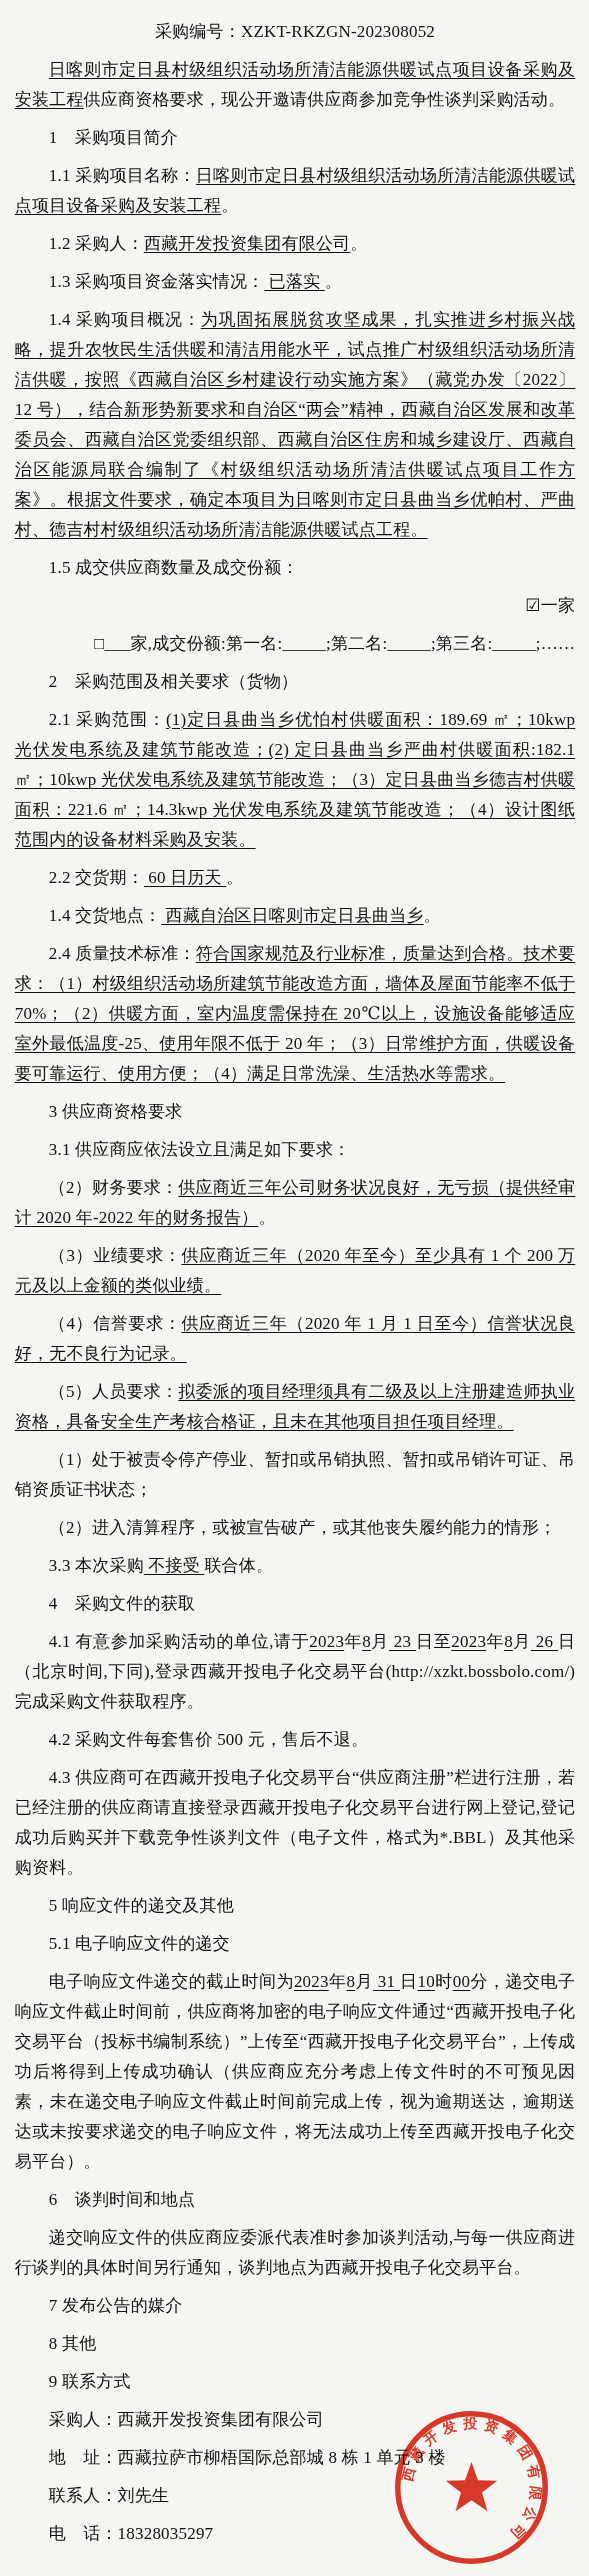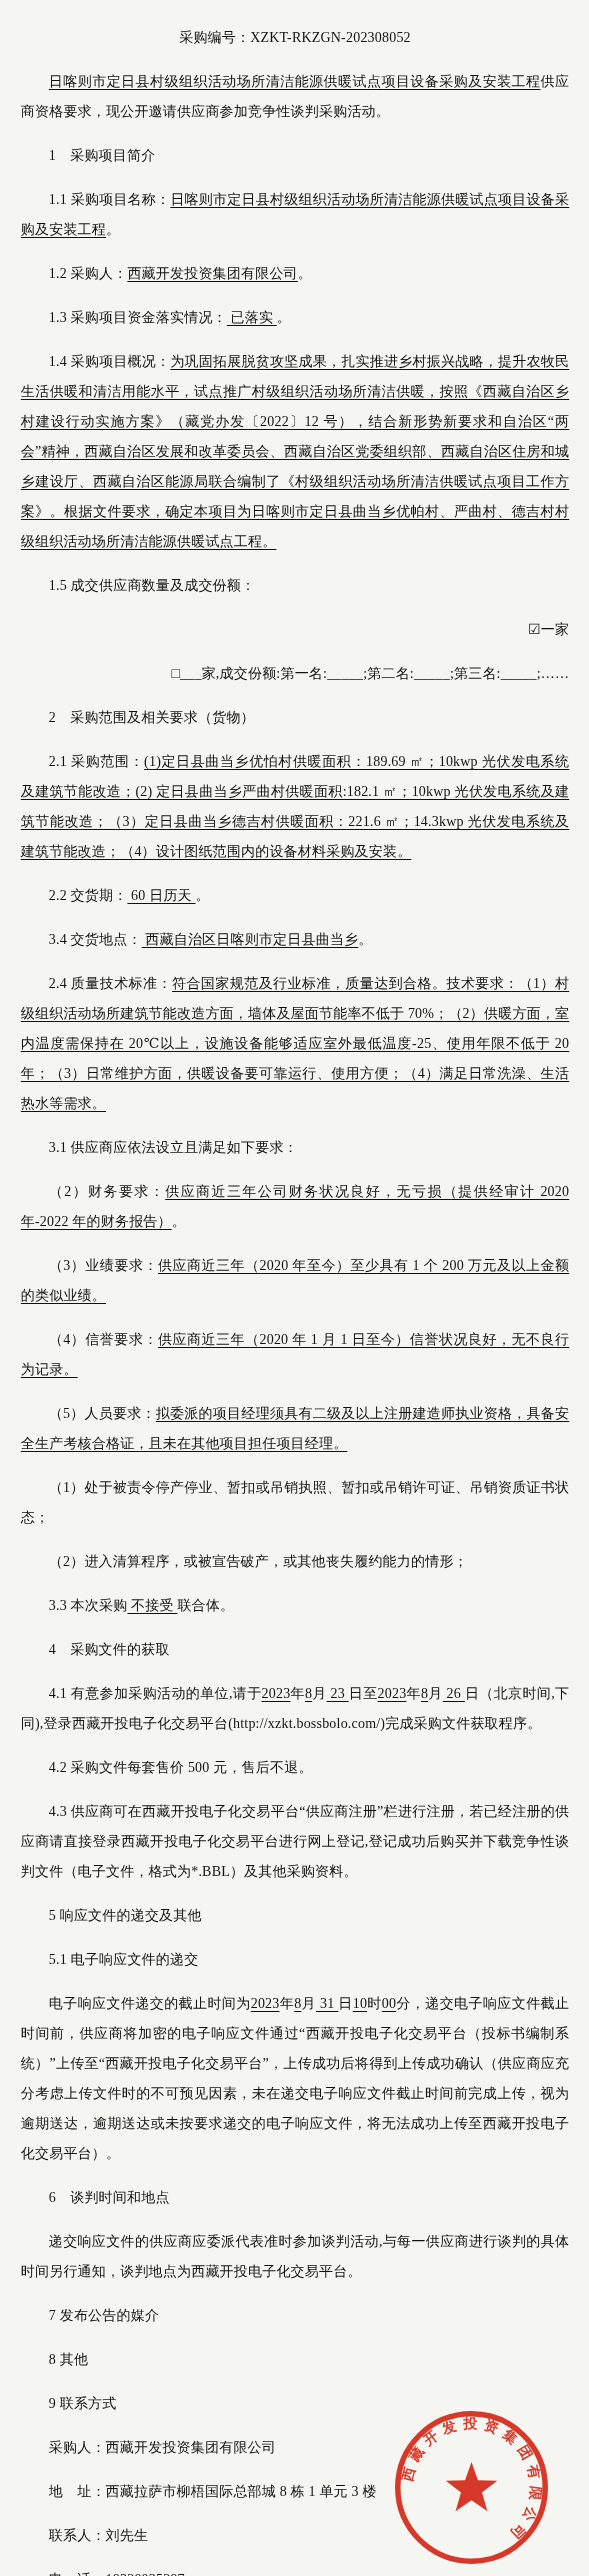--- a/index.html
+++ b/index.html
@@ -3,21 +3,21 @@
 <meta charset="utf-8">
 <style>
   html,body{margin:0;padding:0;}
   body{
     width:590px;height:2576px;overflow:hidden;position:relative;
     background:#f5f6f1;color:#111;
     font-family:"Liberation Serif","DejaVu Serif",serif;
   }
   #doc{padding:8.5px 6.8px 0 6.8px;}
   .line{
-    margin:14px;font-size:14px;line-height:30px;
+    margin:8px;font-size:17px;line-height:30px;
     text-align:justify;letter-spacing:0.2px;
   }
   .center{text-align:center;text-indent:0;}
   .ind{text-indent:2em;}
   .ind4{text-indent:4em;text-align:right;}
   .h{font-weight:400;}
   .u{text-decoration:underline;text-underline-offset:3.4px;text-decoration-thickness:0.9px;}
   #signature{margin-top:72px;}
   #signature .sig-line{
     font-size:15.4px;line-height:30px;margin:0;text-align:right;
@@ -44,22 +44,23 @@
       <p class="line ind"><span>1.1 采购项目名称：</span><span class="u">日喀则市定日县村级组织活动场所清洁能源供暖试点项目设备采购及安装工程</span><span>。</span></p>
       <p class="line ind"><span>1.2 采购人：</span><span class="u">西藏开发投资集团有限公司</span><span>。</span></p>
       <p class="line ind"><span>1.3 采购项目资金落实情况：</span><span class="u"> 已落实 </span><span>。</span></p>
       <p class="line ind"><span>1.4 采购项目概况：</span><span class="u">为巩固拓展脱贫攻坚成果，扎实推进乡村振兴战略，提升农牧民生活供暖和清洁用能水平，试点推广村级组织活动场所清洁供暖，按照《西藏自治区乡村建设行动实施方案》（藏党办发〔2022〕12 号），结合新形势新要求和自治区“两会”精神，西藏自治区发展和改革委员会、西藏自治区党委组织部、西藏自治区住房和城乡建设厅、西藏自治区能源局联合编制了《村级组织活动场所清洁供暖试点项目工作方案》。根据文件要求，确定本项目为日喀则市定日县曲当乡优帕村、严曲村、德吉村村级组织活动场所清洁能源供暖试点工程。</span></p>
       <p class="line ind"><span>1.5 成交供应商数量及成交份额：</span></p>
       <p class="line ind4"><span>☑一家</span></p>
       <p class="line ind4"><span>□___家,成交份额:第一名:_____;第二名:_____;第三名:_____;……</span></p>
       <p class="line ind h"><span>2　采购范围及相关要求（货物）</span></p>
       <p class="line ind"><span>2.1 采购范围：</span><span class="u">(1)定日县曲当乡优怕村供暖面积：189.69 ㎡；10kwp 光伏发电系统及建筑节能改造；(2) 定日县曲当乡严曲村供暖面积:182.1 ㎡；10kwp 光伏发电系统及建筑节能改造；（3）定日县曲当乡德吉村供暖面积：221.6 ㎡；14.3kwp 光伏发电系统及建筑节能改造；（4）设计图纸范围内的设备材料采购及安装。</span></p>
       <p class="line ind"><span>2.2 交货期：</span><span class="u"> 60 日历天 </span><span>。</span></p>
-      <p class="line ind"><span>3.4 交货地点：</span><span class="u"> 西藏自治区日喀则市定日县曲当乡</span><span>。</span></p>
+      <p class="line ind"><span>1.4 交货地点：</span><span class="u"> 西藏自治区日喀则市定日县曲当乡</span><span>。</span></p>
       <p class="line ind"><span>2.4 质量技术标准：</span><span class="u">符合国家规范及行业标准，质量达到合格。技术要求：（1）村级组织活动场所建筑节能改造方面，墙体及屋面节能率不低于 70%；（2）供暖方面，室内温度需保持在 20℃以上，设施设备能够适应室外最低温度-25、使用年限不低于 20 年；（3）日常维护方面，供暖设备要可靠运行、使用方便；（4）满足日常洗澡、生活热水等需求。</span></p>
+      <p class="line ind h"><span>3 供应商资格要求</span></p>
       <p class="line ind"><span>3.1 供应商应依法设立且满足如下要求：</span></p>
       <p class="line ind"><span>（2）财务要求：</span><span class="u">供应商近三年公司财务状况良好，无亏损（提供经审计 2020 年-2022 年的财务报告）</span><span>。</span></p>
       <p class="line ind"><span>（3）业绩要求：</span><span class="u">供应商近三年（2020 年至今）至少具有 1 个 200 万元及以上金额的类似业绩。</span></p>
       <p class="line ind"><span>（4）信誉要求：</span><span class="u">供应商近三年（2020 年 1 月 1 日至今）信誉状况良好，无不良行为记录。</span></p>
       <p class="line ind"><span>（5）人员要求：</span><span class="u">拟委派的项目经理须具有二级及以上注册建造师执业资格，具备安全生产考核合格证，且未在其他项目担任项目经理。</span></p>
       <p class="line ind"><span>（1）处于被责令停产停业、暂扣或吊销执照、暂扣或吊销许可证、吊销资质证书状态；</span></p>
       <p class="line ind"><span>（2）进入清算程序，或被宣告破产，或其他丧失履约能力的情形；</span></p>
       <p class="line ind"><span>3.3 本次采购</span><span class="u"> 不接受 </span><span>联合体。</span></p>
       <p class="line ind h"><span>4　采购文件的获取</span></p>
       <p class="line ind"><span>4.1 有意参加采购活动的单位,请于</span><span class="u">2023</span><span>年</span><span class="u">8</span><span>月</span><span class="u"> 23 </span><span>日至</span><span class="u">2023</span><span>年</span><span class="u">8</span><span>月</span><span class="u"> 26 </span><span>日（北京时间,下同),登录西藏开投电子化交易平台(http://xzkt.bossbolo.com/)完成采购文件获取程序。</span></p>

